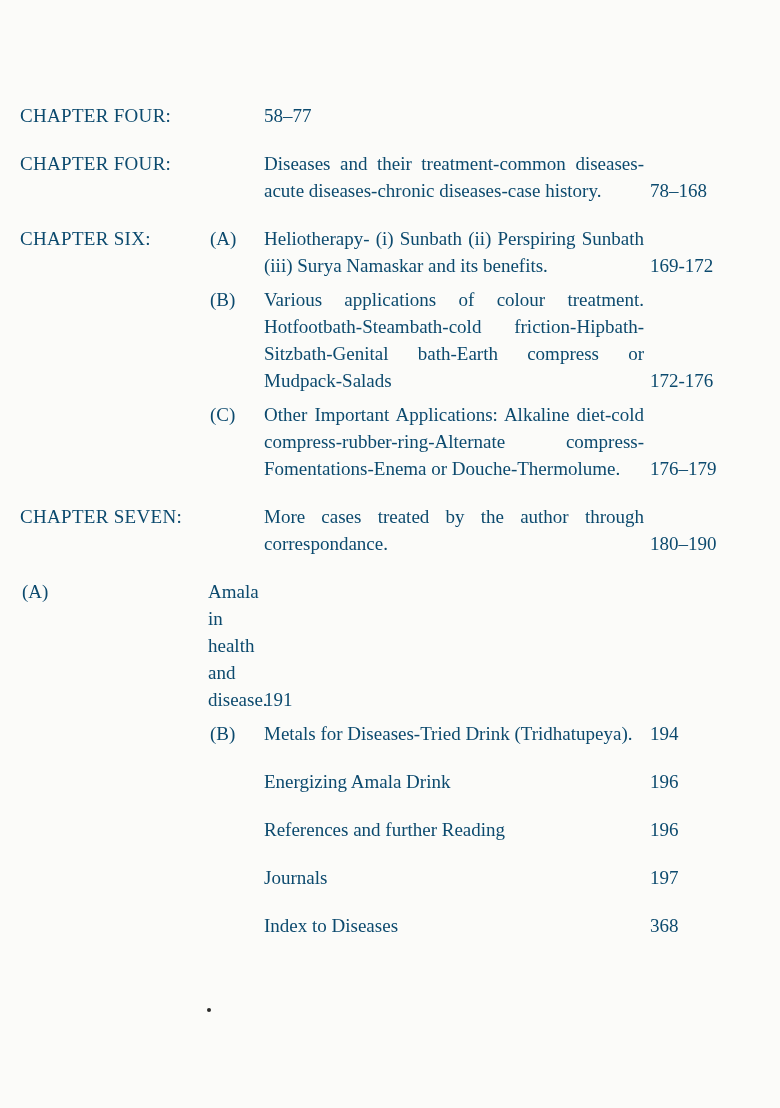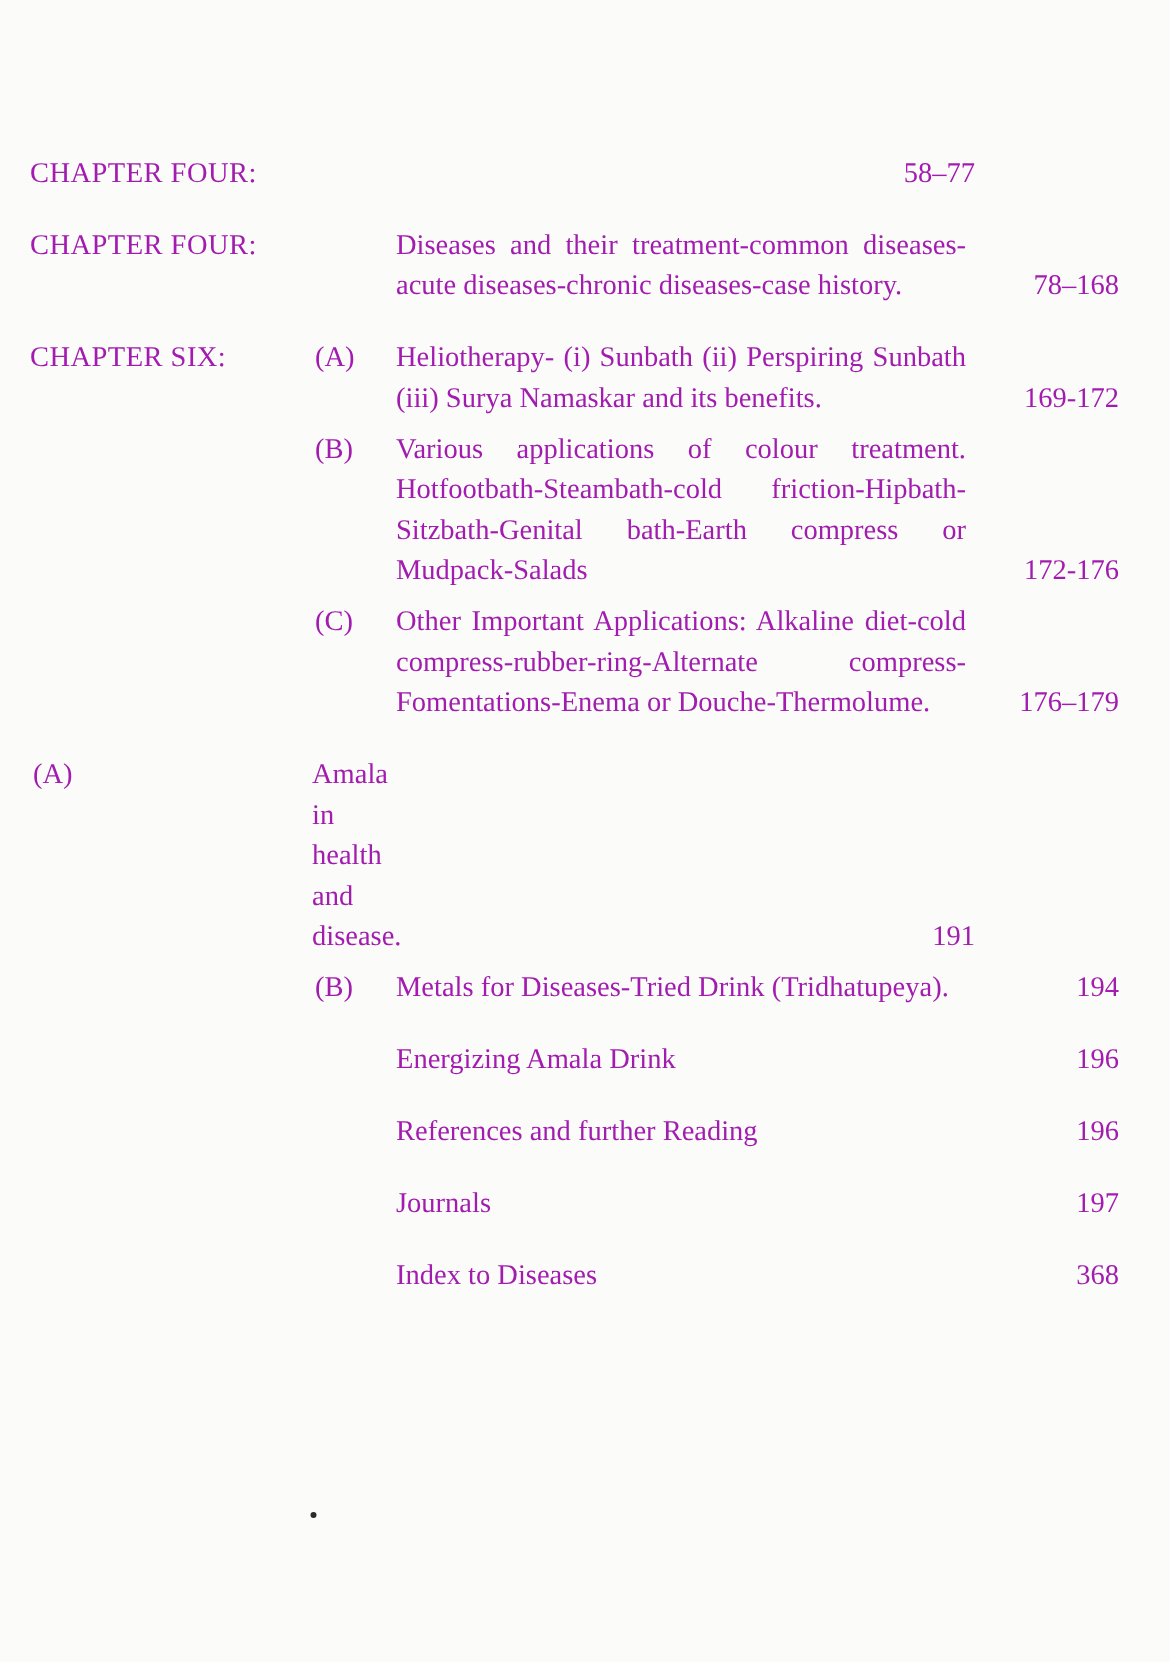--- a/index.html
+++ b/index.html
@@ -10,21 +10,21 @@
     width: 780px;
     height: 1108px;
     background: #f4f4f2;
     font-family: "Liberation Serif", "DejaVu Serif", serif;
   }
   .page {
     position: relative;
     width: 780px;
     height: 1108px;
     background: #fbfbf9;
-    color: #a21caf;
+    color: #0c4a6e;
     box-sizing: border-box;
     padding: 102px 34px 0 20px;
     overflow: hidden;
   }
   .toc {
     width: 100%;
   }
   .row {
     display: grid;
     grid-template-columns: 188px 56px 1fr 96px;
@@ -48,21 +48,20 @@
     font-weight: bold;
   }
   .marker {
     padding-left: 2px;
   }
   .desc {
     text-align: justify;
     padding-right: 6px;
   }
   .pages {
-    text-align: right;
     align-self: end;
     white-space: nowrap;
   }
   .speck {
     position: absolute;
     left: 207px;
     top: 1008px;
     width: 4px;
     height: 4px;
     border-radius: 50%;
@@ -102,20 +101,26 @@
       <div class="pages">172-176</div>
     </div>
 
     <div class="row">
       <div class="chapter"></div>
       <div class="marker">(C)</div>
       <div class="desc">Other Important Applications: Alkaline diet-cold compress-rubber-ring-Alternate compress-Fomentations-Enema or Douche-Thermolume.</div>
       <div class="pages">176–179</div>
     </div>
 
+    <div class="row new-group">
+      <div class="chapter">CHAPTER SEVEN:</div>
+      <div class="marker"></div>
+      <div class="desc">More cases treated by the author through correspondance.</div>
+      <div class="pages">180–190</div>
+    </div>
 
     <div class="row new-group">
       <div class="marker">(A)</div>
       <div class="desc">Amala in health and disease.</div>
       <div class="pages">191</div>
     </div>
 
     <div class="row">
       <div class="chapter"></div>
       <div class="marker">(B)</div>

